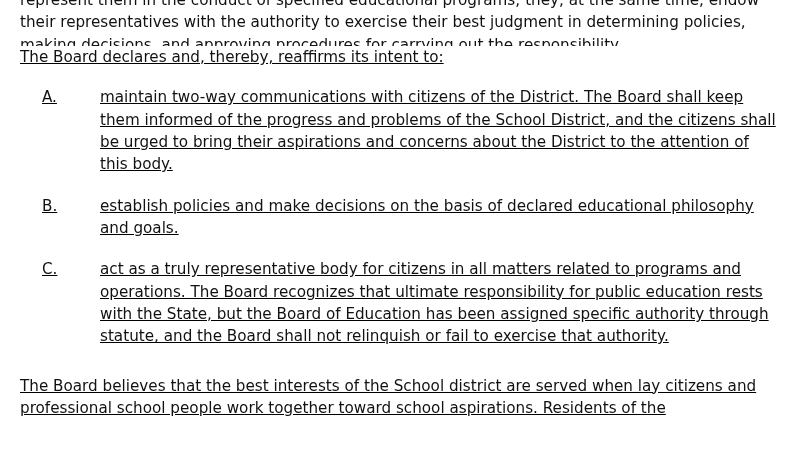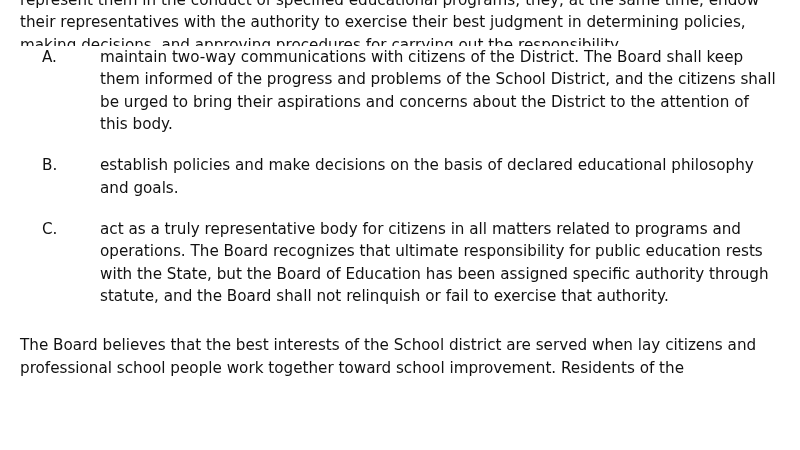--- a/index.html
+++ b/index.html
@@ -14,20 +14,21 @@
     color: #000000;
     overflow: hidden;
   }
   .page {
     position: relative;
     width: 800px;
     height: 450px;
     box-sizing: border-box;
     padding: 0 24px 0 20px;
     background: #ffffff;
+    text-decoration: underline;
   }
   .doc-body {
     font-size: 15.2px;
     line-height: 1.47;
     color: #111111;
   }
   .para {
     margin: 0 0 18px 0;
     text-align: left;
   }
@@ -72,20 +73,21 @@
 </head>
 <body>
 
 <div class="page">
   <div class="doc-body">
 
     <div class="clip-wrap">
       <p class="para">represent them in the conduct of specified educational programs; they, at the same time, endow their representatives with the authority to exercise their best judgment in determining policies, making decisions, and approving procedures for carrying out the responsibility.</p>
     </div>
 
+    <p class="para">The Board declares and, thereby, reaffirms its intent to:</p>
 
     <div class="list">
 
       <div class="list-item">
         <span class="item-marker">A.</span>
         <span class="item-text">maintain two-way communications with citizens of the District. The Board shall keep them informed of the progress and problems of the School District, and the citizens shall be urged to bring their aspirations and concerns about the District to the attention of this body.</span>
       </div>
 
       <div class="list-item">
         <span class="item-marker">B.</span>
@@ -94,16 +96,16 @@
 
       <div class="list-item">
         <span class="item-marker">C.</span>
         <span class="item-text">act as a truly representative body for citizens in all matters related to programs and operations. The Board recognizes that ultimate responsibility for public education rests with the State, but the Board of Education has been assigned specific authority through statute, and the Board shall not relinquish or fail to exercise that authority.</span>
       </div>
 
     </div>
 
     <div class="spacer-sm"></div>
 
-    <p class="para tail">The Board believes that the best interests of the School district are served when lay citizens and professional school people work together toward school improvement. Residents of the</p>
+    <p class="para tail">The Board believes that the best interests of the School district are served when lay citizens and professional school people work together toward school aspirations. Residents of the</p>
 
   </div>
 </div>
 
 </body></html>

